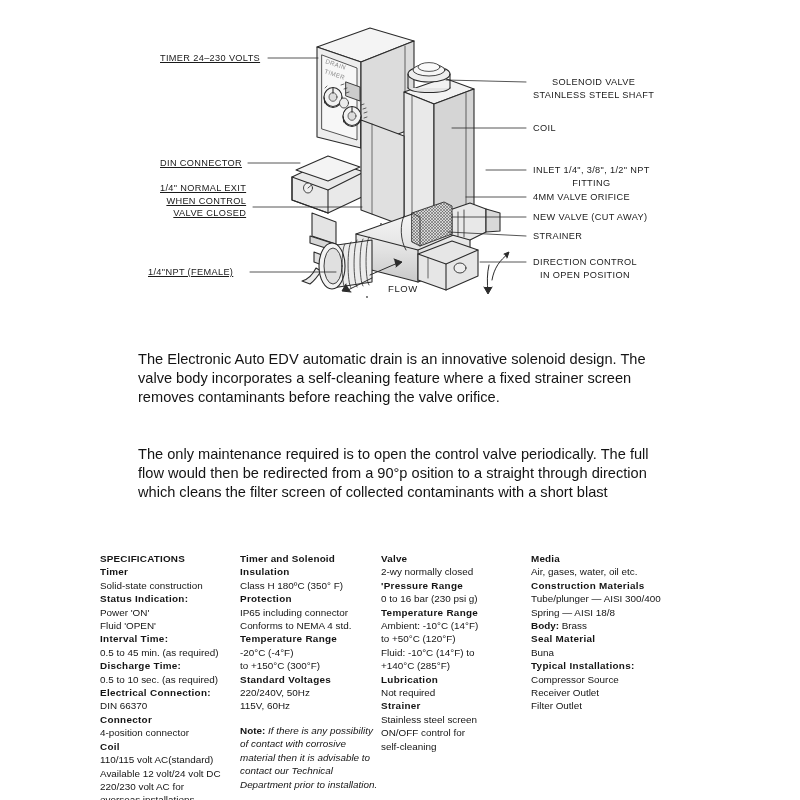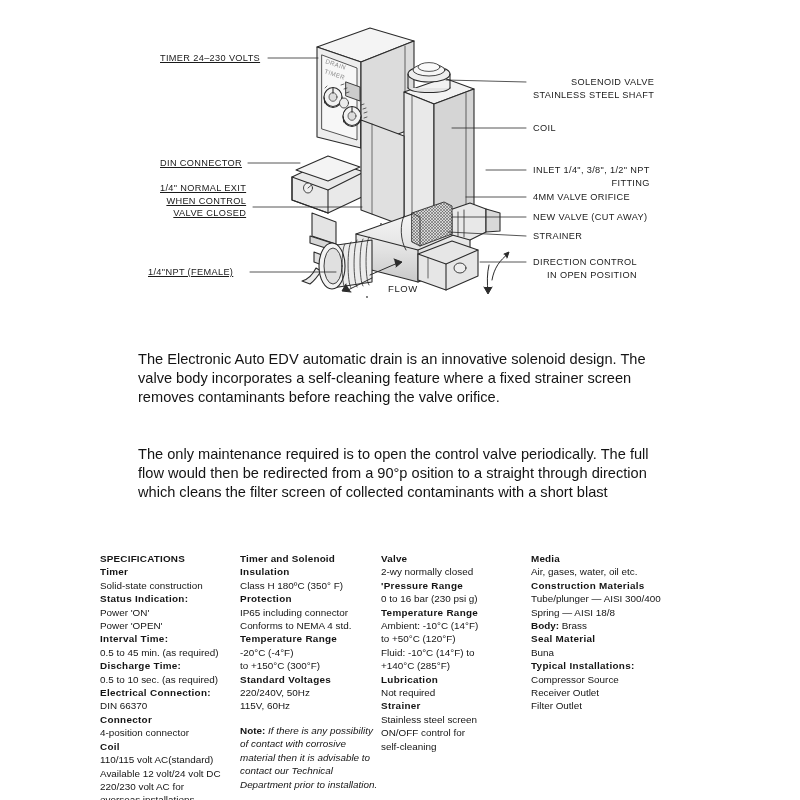--- a/index.html
+++ b/index.html
@@ -27,21 +27,21 @@
 
   .callout {
     position: absolute;
     font-size: 9.2px;
     letter-spacing: 0.35px;
     line-height: 12.5px;
     color: #1a1a1a;
     white-space: pre-line;
     font-family: "Liberation Sans", sans-serif;
   }
-  .callout.right { text-align: right; }
+  .callout.right { text-align: center; }
   .callout.left  { text-align: right; text-decoration: underline; }
 
   .flowlabel {
     position: absolute;
     font-size: 9.5px;
     letter-spacing: 0.6px;
     color: #1a1a1a;
   }
 
   
@@ -329,21 +329,21 @@
   <div id="specs">
 
     <div class="col" id="col1">
       <div class="sp-head">SPECIFICATIONS</div>
 
       <div class="sp-title">Timer</div>
       <div class="sp-line">Solid-state construction</div>
 
       <div class="sp-title">Status Indication:</div>
       <div class="sp-line">Power 'ON'</div>
-      <div class="sp-line">Power 'OPEN'</div>
+      <div class="sp-line">Fluid 'OPEN'</div>
 
       <div class="sp-title">Interval Time:</div>
       <div class="sp-line">0.5 to 45 min. (as required)</div>
 
       <div class="sp-title">Discharge Time:</div>
       <div class="sp-line">0.5 to 10 sec. (as required)</div>
 
       <div class="sp-title">Electrical Connection:</div>
       <div class="sp-line">DIN 66370</div>
 

